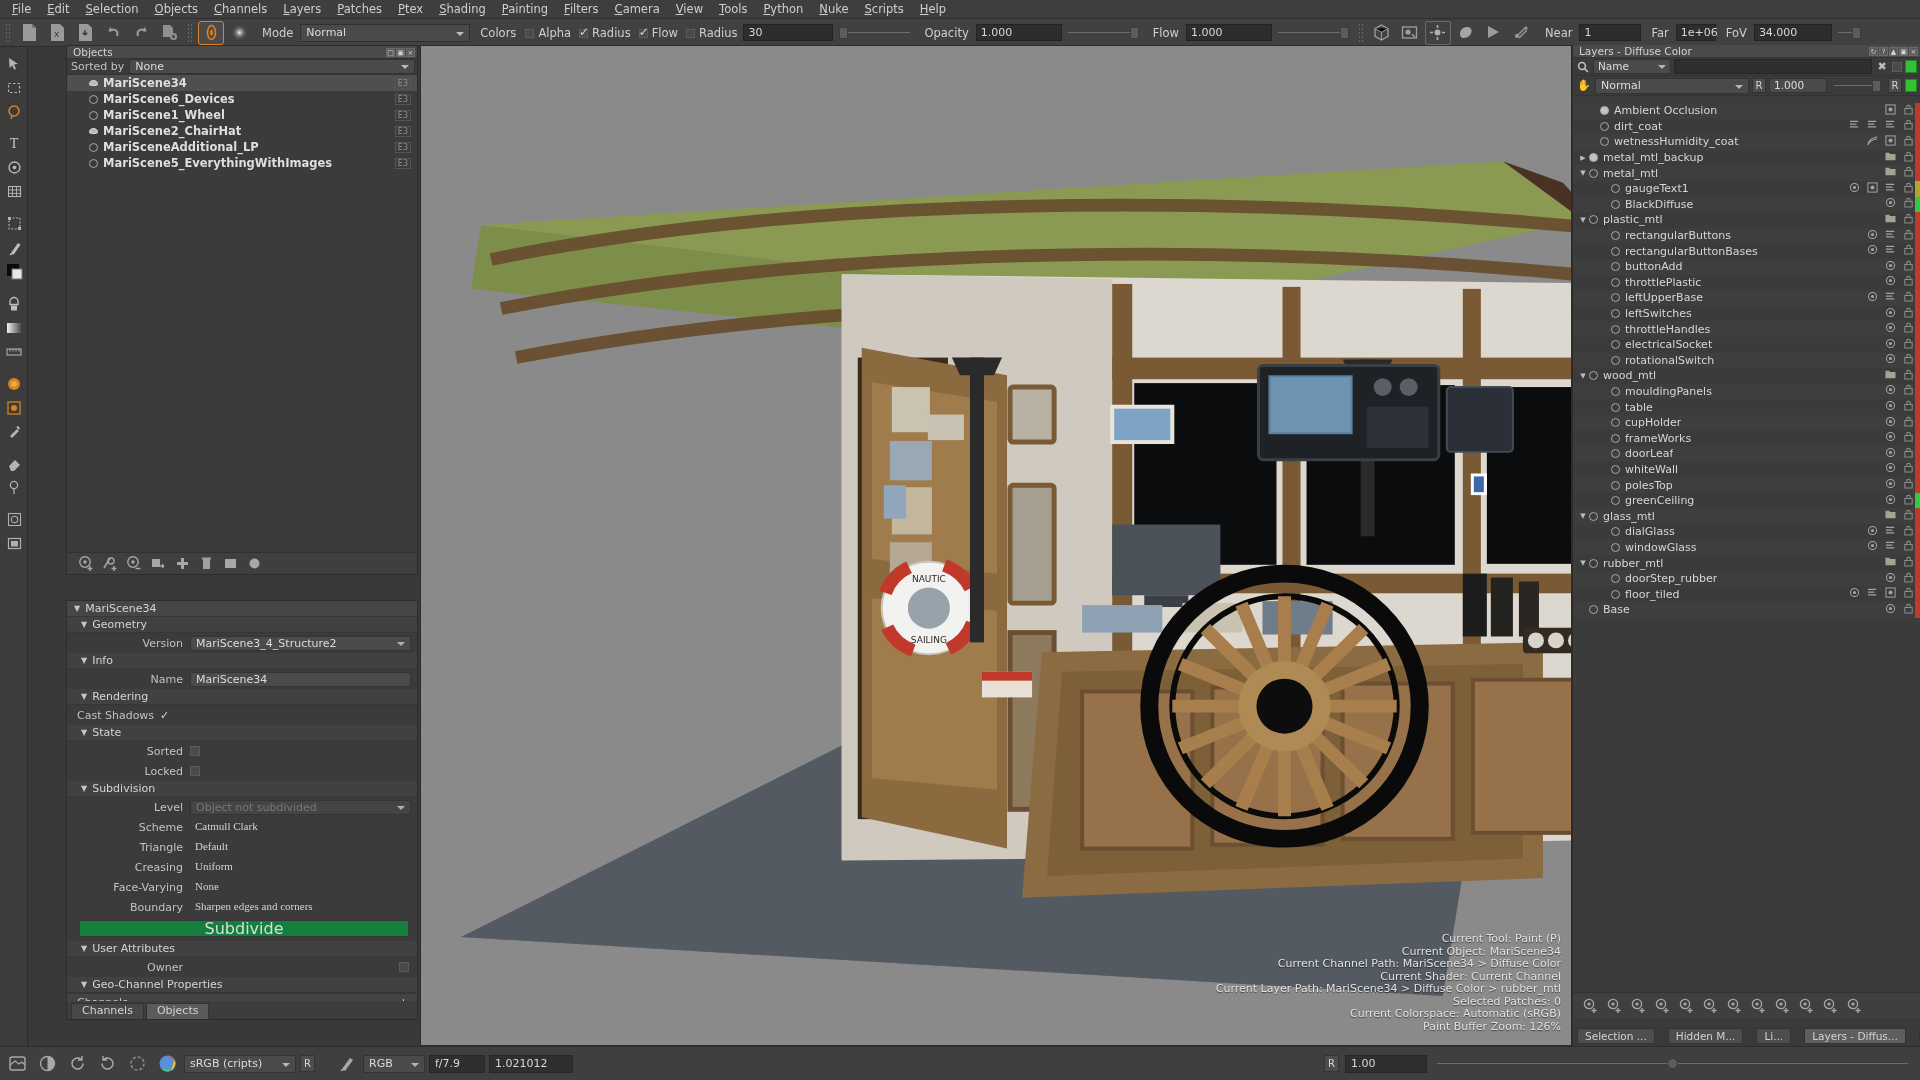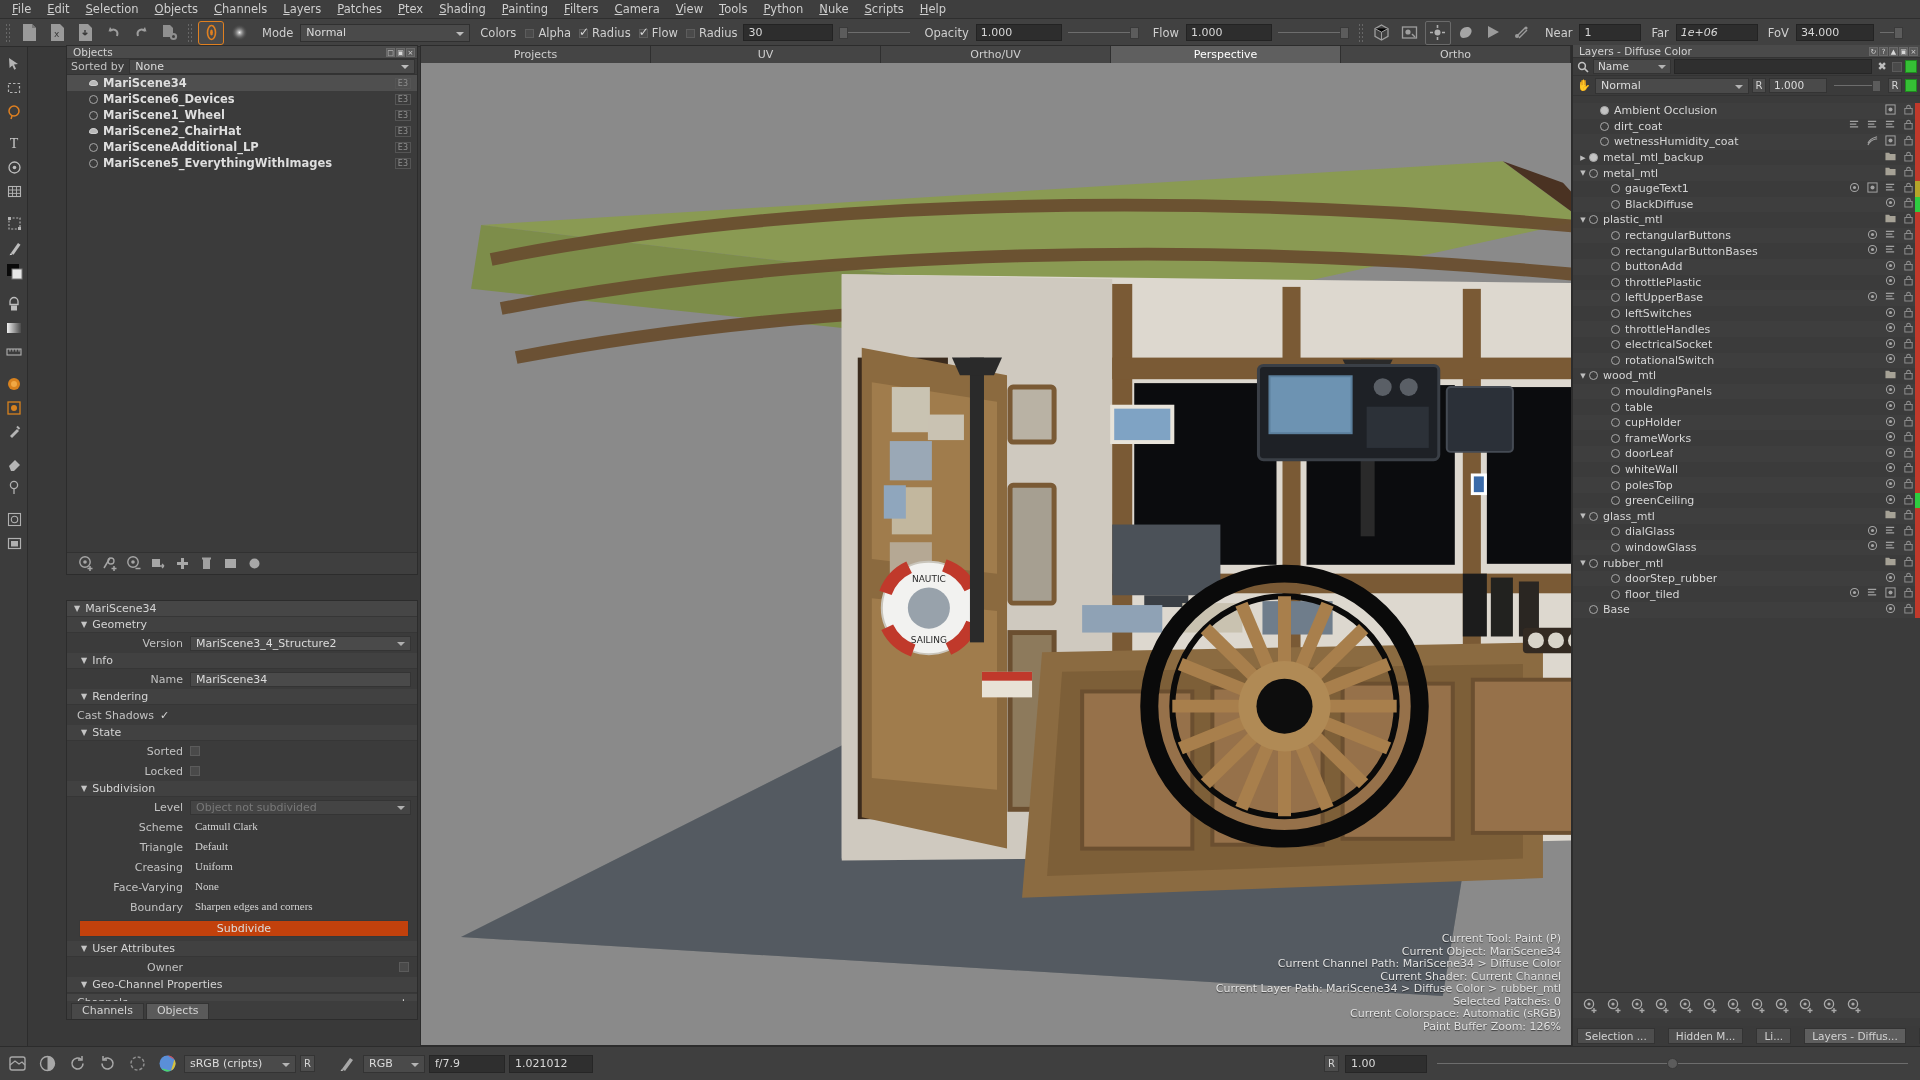--- a/index.html
+++ b/index.html
@@ -100,22 +100,22 @@
   .prow .pval { flex:1; background:#4a4a4a; border:1px solid #343434; height:15px;
                 line-height:13px; color:#dcdcdc; padding:0 5px; margin-right:6px;
                 position:relative; }
   .prow .pval.plain { background:transparent; border:none; color:#d4d4d4;font-family:Liberation Serif, serif;}
   .prow .pval.dis { color:#787878; background:#444; }
   .prow .pval.combo:after { content:""; position:absolute; right:5px; top:5px;
             border-left:4px solid transparent; border-right:4px solid transparent;
             border-top:4px solid #b0b0b0; }
   .prow.leftlbl { padding-left:10px; }
   .prow.leftlbl .plbl { width:auto; text-align:left; padding-right:6px;}
-  .btnwide { margin:3px 8px 4px 12px; height:17px; background:#c2410c; border:1px solid #383838;
-             display:flex; align-items:center; justify-content:center; font-size:11px;
+  .btnwide { margin:3px 8px 4px 12px; height:17px; background:#15803d; border:1px solid #383838;
+             display:flex; align-items:center; justify-content:center; font-size:16px;
              color:#dcdcdc; }
   .minibox { width:10px;height:10px;background:#4a4a4a;border:1px solid #5b5b5b; }
   .chanrow { height:18px; display:flex; align-items:center; font-size:11px;
              background:#444; border-top:1px solid #383838; padding-left:10px;}
   .chanrow .plus { margin-left:auto; margin-right:8px; color:#cfcfcf; font-size:13px;}
 
   .bottabs { position:absolute; left:0; right:0; bottom:0; height:18px; background:#3d3d3d;
              display:flex; align-items:flex-end; gap:2px; padding-left:4px;}
   .bottab { height:16px; padding:0 10px; background:#484848; border:1px solid #333;
             border-bottom:none; font-size:11px; color:#d2d2d2; line-height:14px;}
@@ -349,21 +349,21 @@
       <svg width="19" height="19" viewBox="0 0 19 19">
           <path d="M5 13l8-8M7 15l8-8" stroke="#9b9b9b" stroke-width="1.4"></path>
           <circle cx="5" cy="13" r="2" fill="#9b9b9b"></circle>
           <circle cx="14" cy="5" r="1.6" fill="#9b9b9b"></circle>
         </svg>
     </div>
 
     <span class="tlabel">Near</span>
     <div class="tfield" style="width:62px;">1</div>
     <span class="tlabel">Far</span>
-    <div class="tfield" style="width:82px;font-style:italic;">1e+06</div>
+    <div class="tfield" style="width:40px;">1e+06</div>
     <span class="tlabel">FoV</span>
     <div class="tfield" style="width:78px;">34.000</div>
     <div class="slider">
         <span class="track" style="width:14px;"></span>
         <span class="knob"></span>
       </div>
   </div>
 
   <div class="rail" id="toolrail">
       <div class="ri">
@@ -680,27 +680,20 @@
       <span class="plus">+</span>
     </div>
 
     <div class="bottabs" id="proptabs">
         <div class="bottab">Channels</div>
         <div class="bottab act">Objects</div>
       </div>
   </div>
 
   <div id="viewport">
-    <div class="vtabs" id="vtabs">
-        <div class="vtab">Projects</div>
-        <div class="vtab">UV</div>
-        <div class="vtab">Ortho/UV</div>
-        <div class="vtab act">Perspective</div>
-        <div class="vtab">Ortho</div>
-      </div>
     <div class="vcanvas">
       <svg width="100%" height="100%" viewBox="0 0 1148 1000" preserveAspectRatio="none">
         <rect width="1148" height="1000" fill="#8a8a8a"></rect>
 
         <polygon points="40,890 430,690 1060,700 1020,950" fill="#5a6066"></polygon>
         <polygon points="40,890 430,690 1060,700 1020,950" fill="#4e545b" opacity=".45"></polygon>
 
         <polygon points="60,165 1080,100 1160,160 760,250" fill="#8a9a53"></polygon>
         <polygon points="1080,100 1160,160 1220,210 1140,122" fill="#4a3222"></polygon>
         <polygon points="60,165 760,250 700,300 50,230" fill="#7d8d4a"></polygon>
@@ -1610,21 +1603,21 @@
     <div class="scombo" style="width:112px;">sRGB (cripts)</div>
     <div class="rbadge" style="width:15px;height:17px;line-height:15px;">R</div>
 
     <div class="sbtn" style="margin-left:14px;">
       <svg width="19" height="19" viewBox="0 0 19 19">
           <path d="M5 15l8-11 3 2-8 11z" fill="#a8a8a8"></path>
           <path d="M5 15l-1.5 2 3-.6z" fill="#d8d8d8"></path>
         </svg>
     </div>
     <div class="scombo" style="width:62px;">RGB</div>
-    <div class="sfield" style="width:76px;">f/7.9</div>
+    <div class="sfield" style="width:56px;">f/7.9</div>
     <div class="sfield" style="width:84px;">1.021012</div>
 
     <div class="rightpart">
       <span class="rbadge" style="width:15px;height:17px;line-height:15px;">R</span>
       <span class="sfield" style="width:82px;">1.00</span>
       <span class="slider">
           <span class="track" style="width:230px;"></span>
           <span class="knob" style="border-radius:50%;width:11px;height:11px;"></span>
           <span class="track2" style="width:230px;"></span>
         </span>

